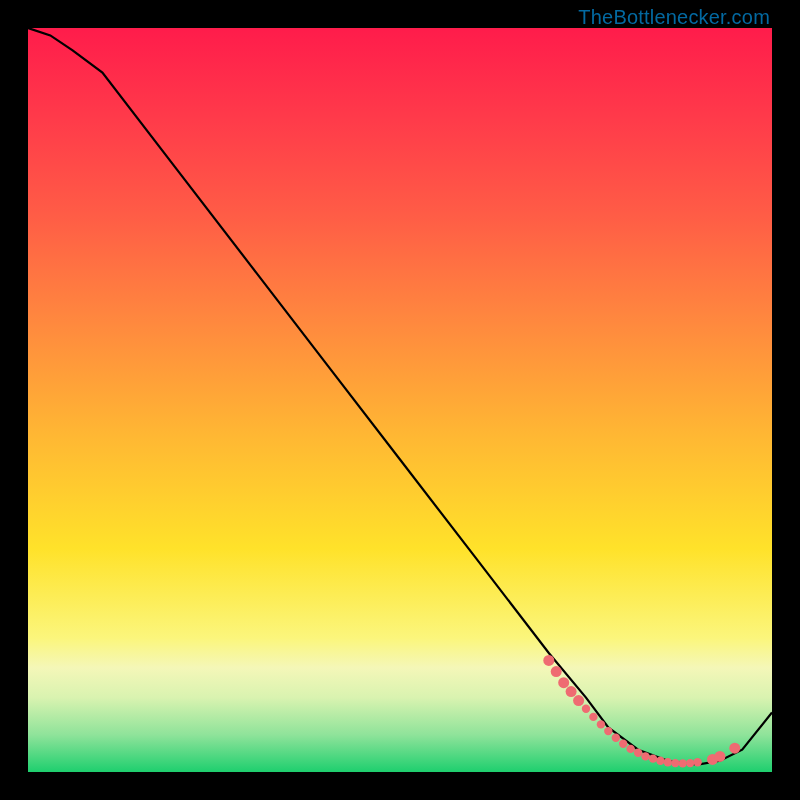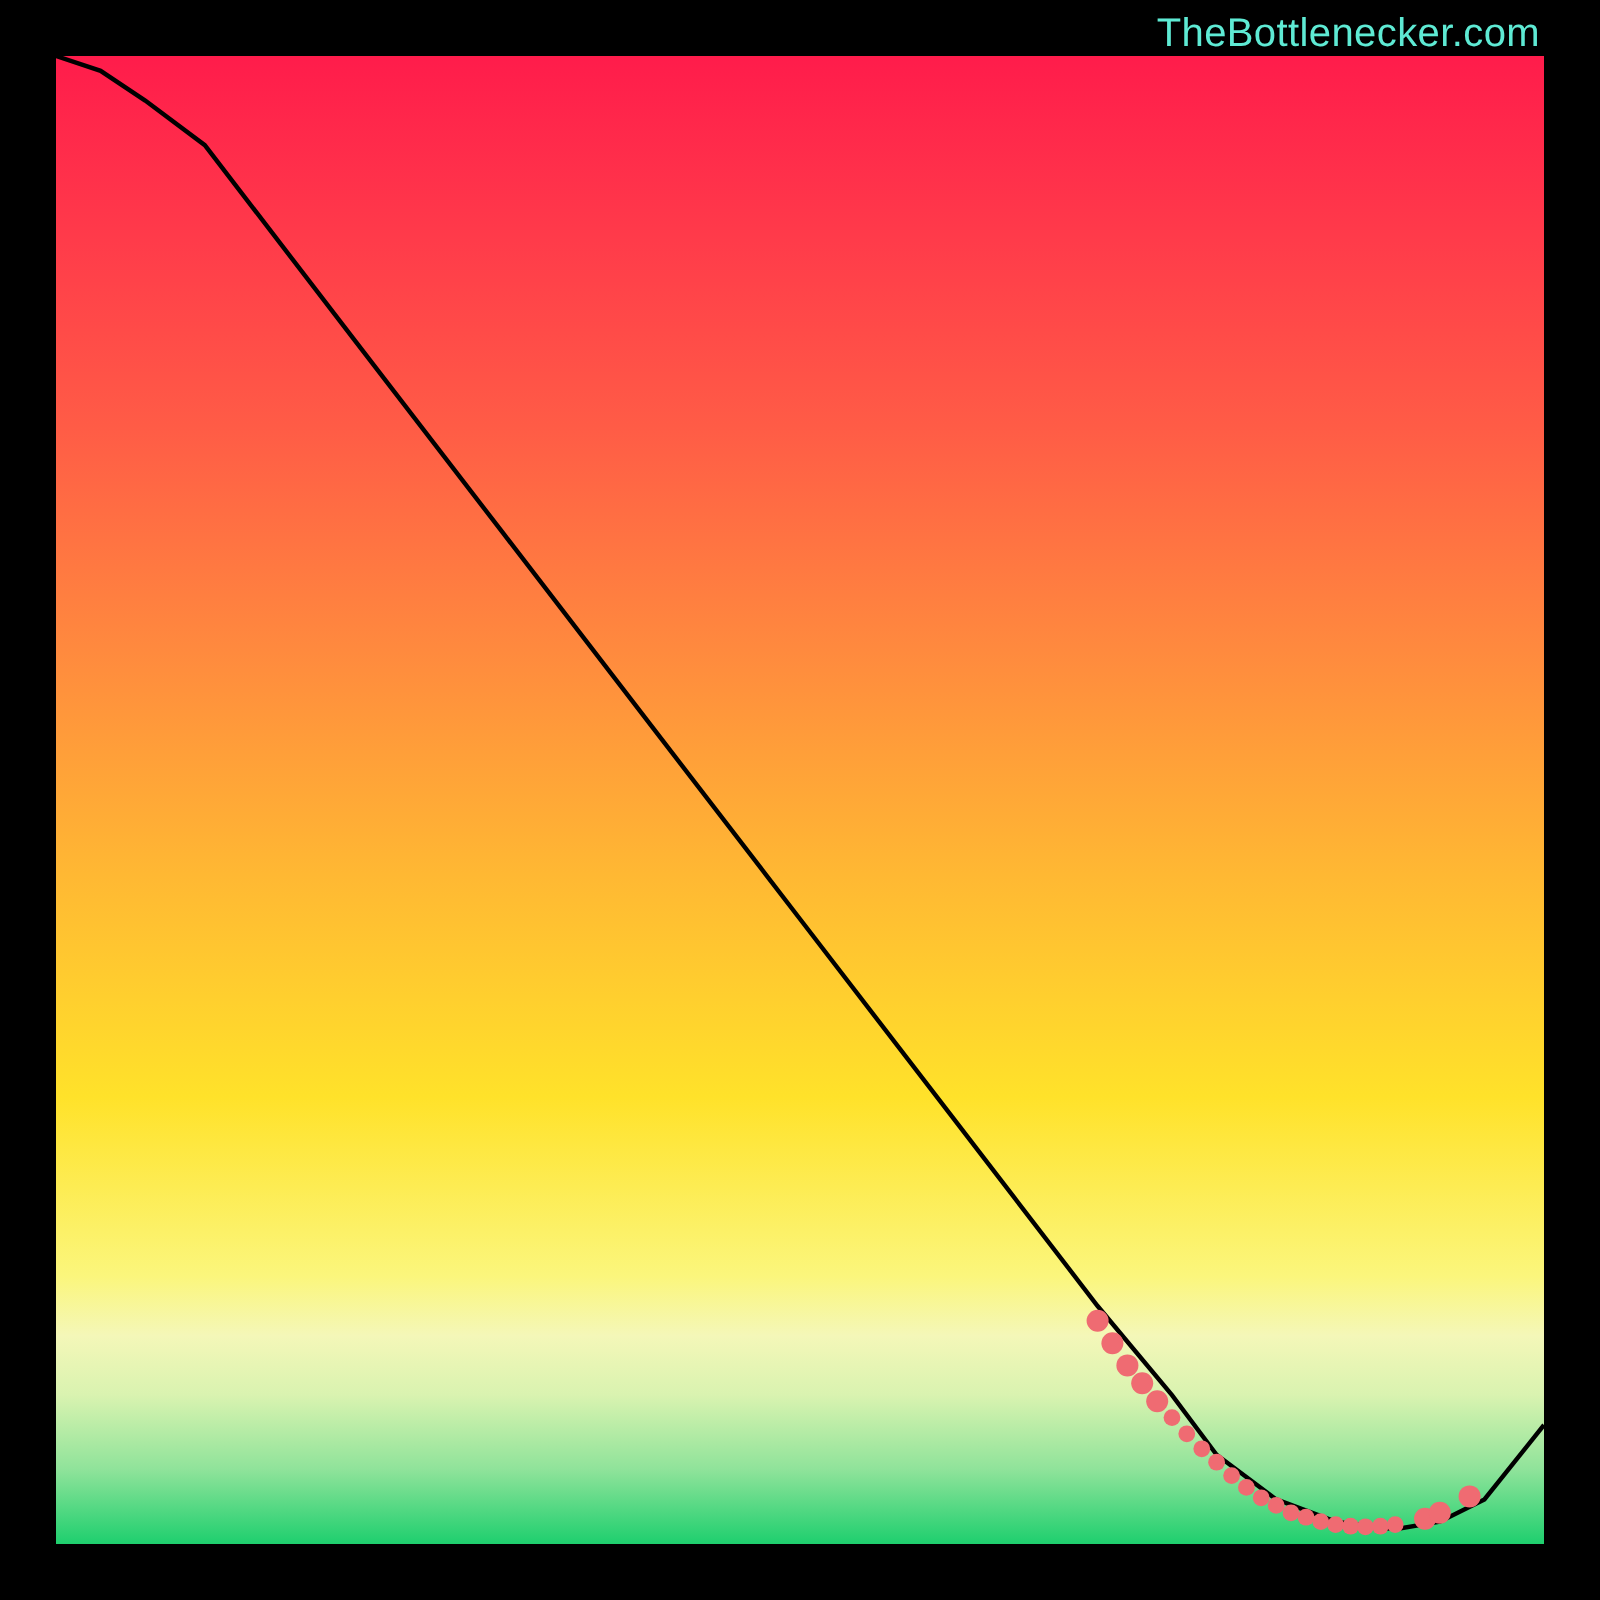--- a/index.html
+++ b/index.html
@@ -36,21 +36,21 @@
       #f4f7b8 86%,
       #d9f3b0 90%,
       #8fe39a 95%,
       #1ecf6e 100%
     );
   }
   .attrib {
     position: absolute;
     top: 6px;
     right: 30px;
-    color: #5eead4;
+    color: #0369a1;
     font-size: 20px;
     font-weight: 500;
     letter-spacing: 0.2px;
   }
   svg.curve {
     position: absolute;
     left: 0;
     top: 0;
     width: 744px;
     height: 744px;

